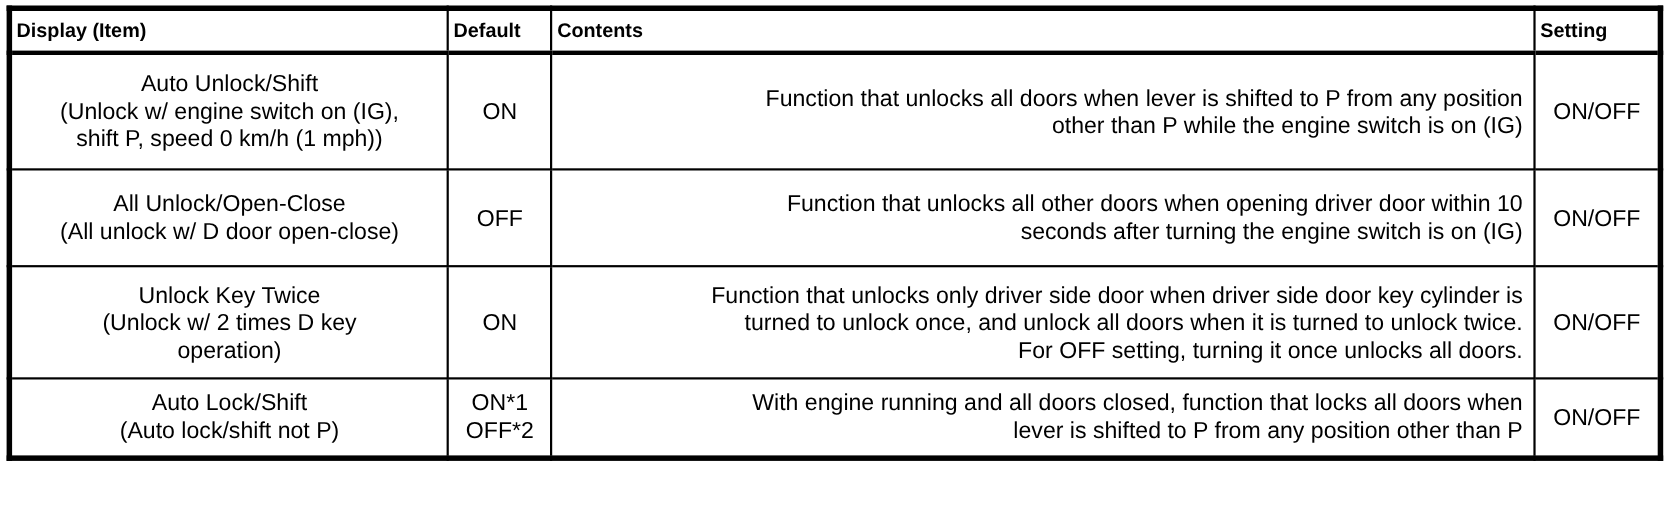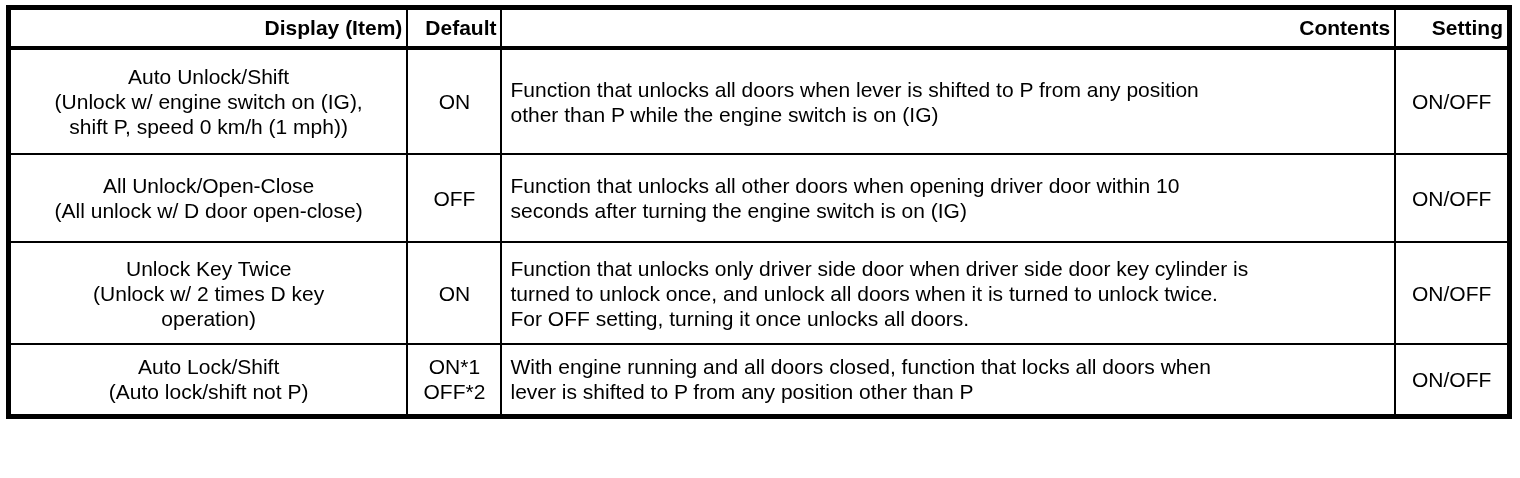--- a/index.html
+++ b/index.html
@@ -25,44 +25,44 @@
   }
   col.c-item     { width: 398px; }
   col.c-default  { width: 94px;  }
   col.c-contents { width: 892px; }
   col.c-setting  { width: 114px; }
 
   th {
     border: 2px solid #000000;
     border-bottom: 4px solid #000000;
     font-weight: bold;
-    text-align: right;
+    text-align: left;
     vertical-align: middle;
     height: 32px;
     padding: 2px 4px;
-    font-size: 21px;
+    font-size: 18px;
   }
   td {
     border: 2px solid #000000;
     vertical-align: middle;
     padding: 2px 6px;
     line-height: 25px;
   }
   td.item-cell {
     text-align: center;
     white-space: pre-line;
     padding: 2px 16px;
   }
   td.default-cell {
     text-align: center;
     white-space: pre-line;
     padding: 2px 2px;
   }
   td.contents-cell {
-    text-align: left;
+    text-align: right;
     white-space: pre-line;
     padding: 2px 10px 2px 8px;
   }
   td.setting-cell {
     text-align: center;
     padding: 2px 1px;
   }
   tbody tr:nth-child(1) { height: 106px; }
   tbody tr:nth-child(2) { height: 88px;  }
   tbody tr:nth-child(3) { height: 102px; }

